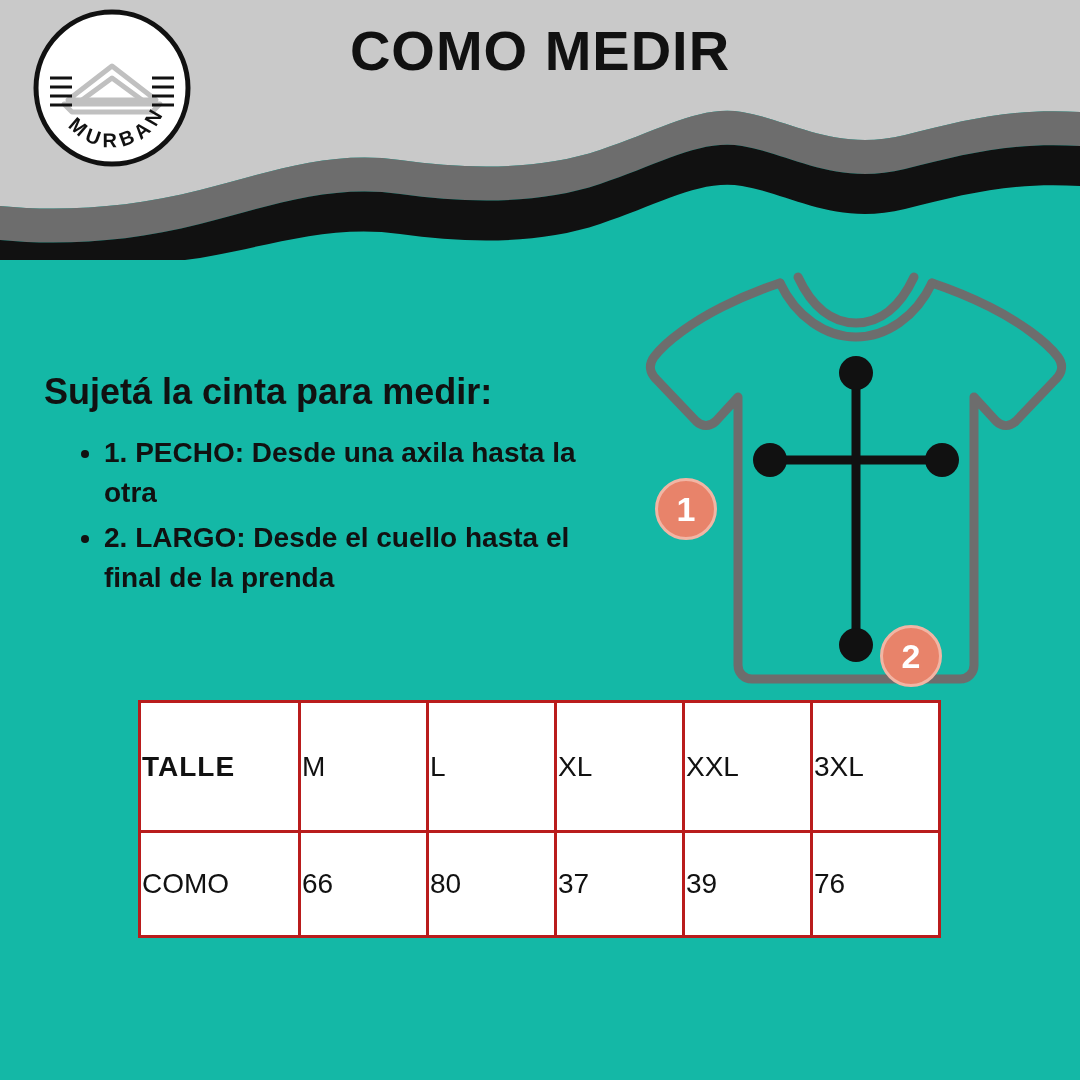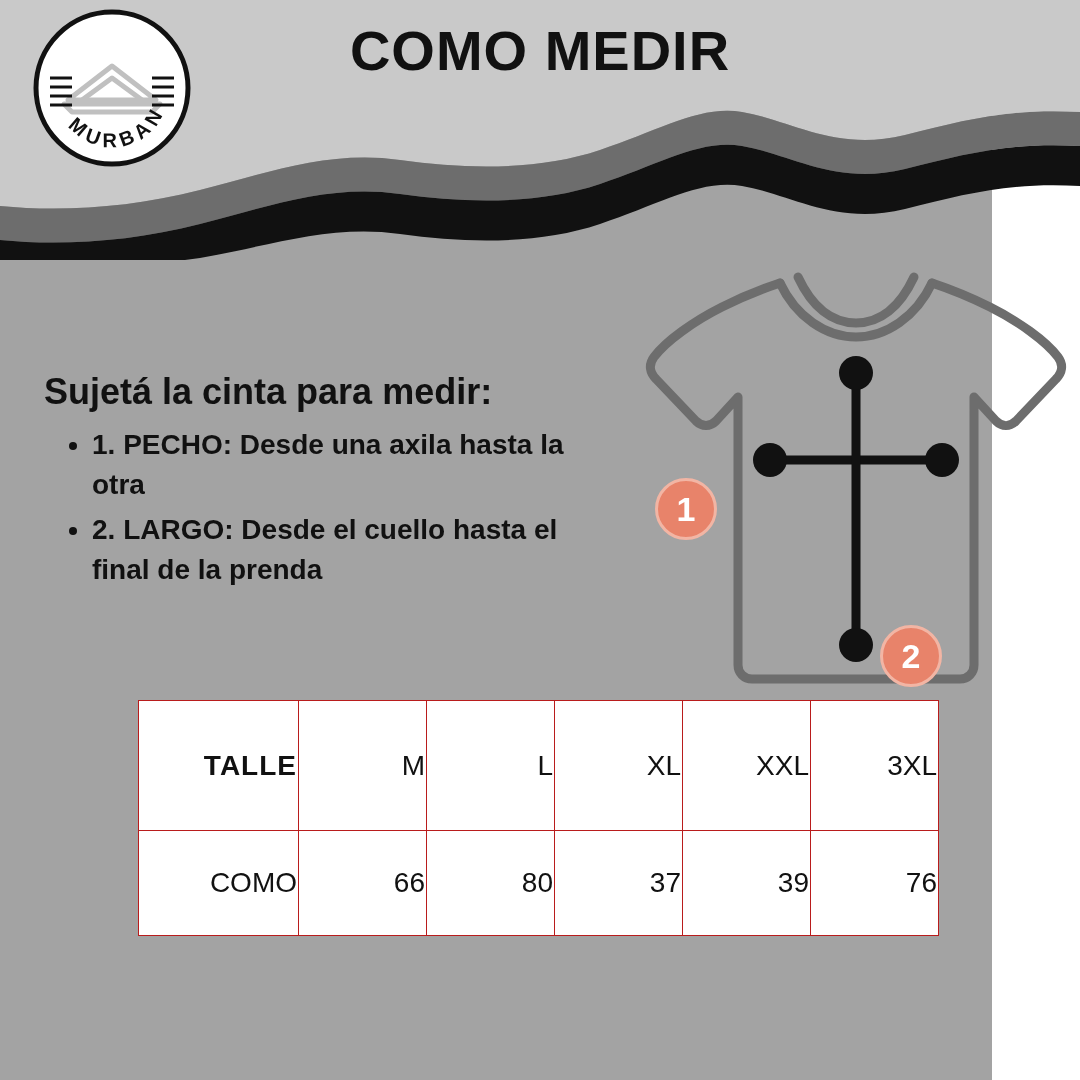--- a/index.html
+++ b/index.html
@@ -7,23 +7,23 @@
     margin: 0;
     padding: 0;
     width: 1080px;
     height: 1080px;
     background: #ffffff;
     font-family: "Liberation Sans", sans-serif;
     overflow: hidden;
   }
   #page {
     position: relative;
-    width: 992px;
+    width: 1080px;
     height: 1080px;
-    background: #a3a3a3;
+    background: #14b8a6;
   }
 
   
   #header {
     position: absolute;
     left: 0; top: 0;
     width: 1080px;
     height: 260px;
     overflow: hidden;
   }
@@ -59,21 +59,21 @@
     width: 560px;
     color: #111111;
   }
   #instructions .lead {
     font-size: 36px;
     font-weight: bold;
     margin: 0 0 8px 0;
     line-height: 1.35;
   }
   #instructions ul {
-    margin: 4px;
+    margin: 16px;
     padding-left: 44px;
     list-style: disc;
   }
   #instructions li {
     font-size: 28px;
     font-weight: bold;
     line-height: 1.45;
     margin-bottom: 4px;
   }
 
@@ -106,22 +106,22 @@
 
   
   #size-table {
     position: absolute;
     left: 138px;
     top: 700px;
     border-collapse: collapse;
     background: #ffffff;
   }
   #size-table td, #size-table th {
-    border: 1px solid #b91c1c;
-    text-align: right;
+    border: 3px solid #b91c1c;
+    text-align: left;
     vertical-align: middle;
     font-size: 28px;
     color: #111111;
     font-weight: normal;
     font-family: "Liberation Sans", sans-serif;
   }
   #size-table tr:first-child td:first-child,
   #size-table tr:first-child th:first-child {
     font-weight: bold;
     letter-spacing: 1px;

